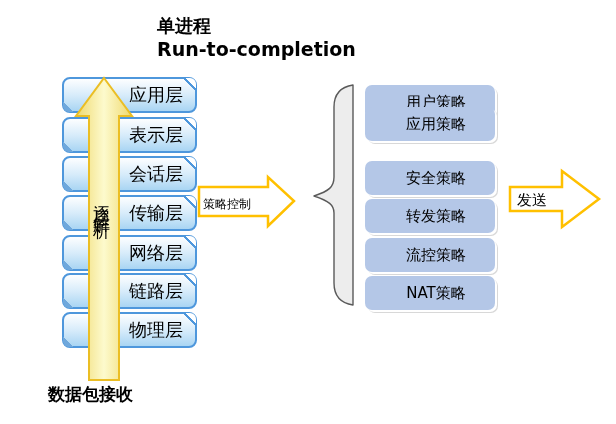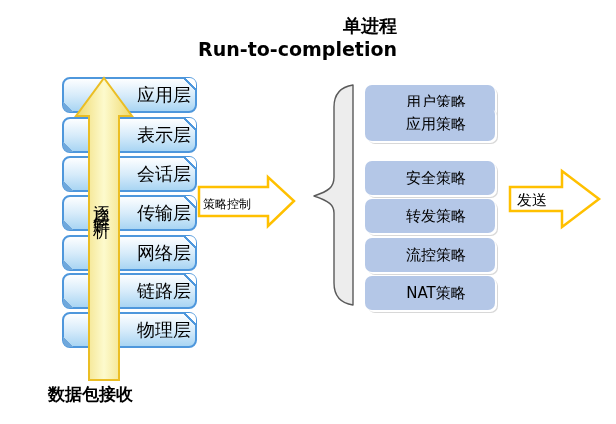--- a/index.html
+++ b/index.html
@@ -1,32 +1,32 @@
 <!DOCTYPE html>
 <html><head>
 <meta charset="utf-8">
 <style>
   html,body{margin:0;padding:0;background:#fff;}
   #stage{
     position:relative;width:616px;height:424px;background:#ffffff;
     font-family:"DejaVu Sans","Liberation Sans",sans-serif;overflow:hidden;
   }
   
-  .title-block{position:absolute;left:157px;top:14px;width:240px;text-align:right;color:#000;}
+  .title-block{position:absolute;left:157px;top:14px;width:240px;text-align:left;color:#000;}
   .title-cn{font-size:18px;font-weight:bold;line-height:24px;}
   .title-en{font-size:19px;font-weight:bold;line-height:22px;}
 
   
   .layer{
     position:absolute;left:62px;width:135px;height:36px;
     background:linear-gradient(180deg,#fdfeff 0%,#d6ebfa 52%,#a9d5f3 100%);
     border:2px solid #4e97dc;border-radius:8px;
     box-sizing:border-box;z-index:1;
     display:flex;align-items:center;justify-content:flex-end;
-    padding-right:4px;font-size:18px;color:#000;
+    padding-right:12px;font-size:18px;color:#000;
   }
   .layer::before{ 
     content:'';position:absolute;top:-1px;right:-1px;width:12px;height:12px;
     background:linear-gradient(to bottom left,#ffffff 42%,#4e97dc 42%,#4e97dc 56%,rgba(255,255,255,0) 56%);
     border-top-right-radius:6px;
   }
   .layer::after{ 
     content:'';position:absolute;bottom:-1px;left:-1px;width:11px;height:11px;
     background:linear-gradient(to top right,#6fa8dc 46%,rgba(255,255,255,0) 46%);
     border-bottom-left-radius:6px;

